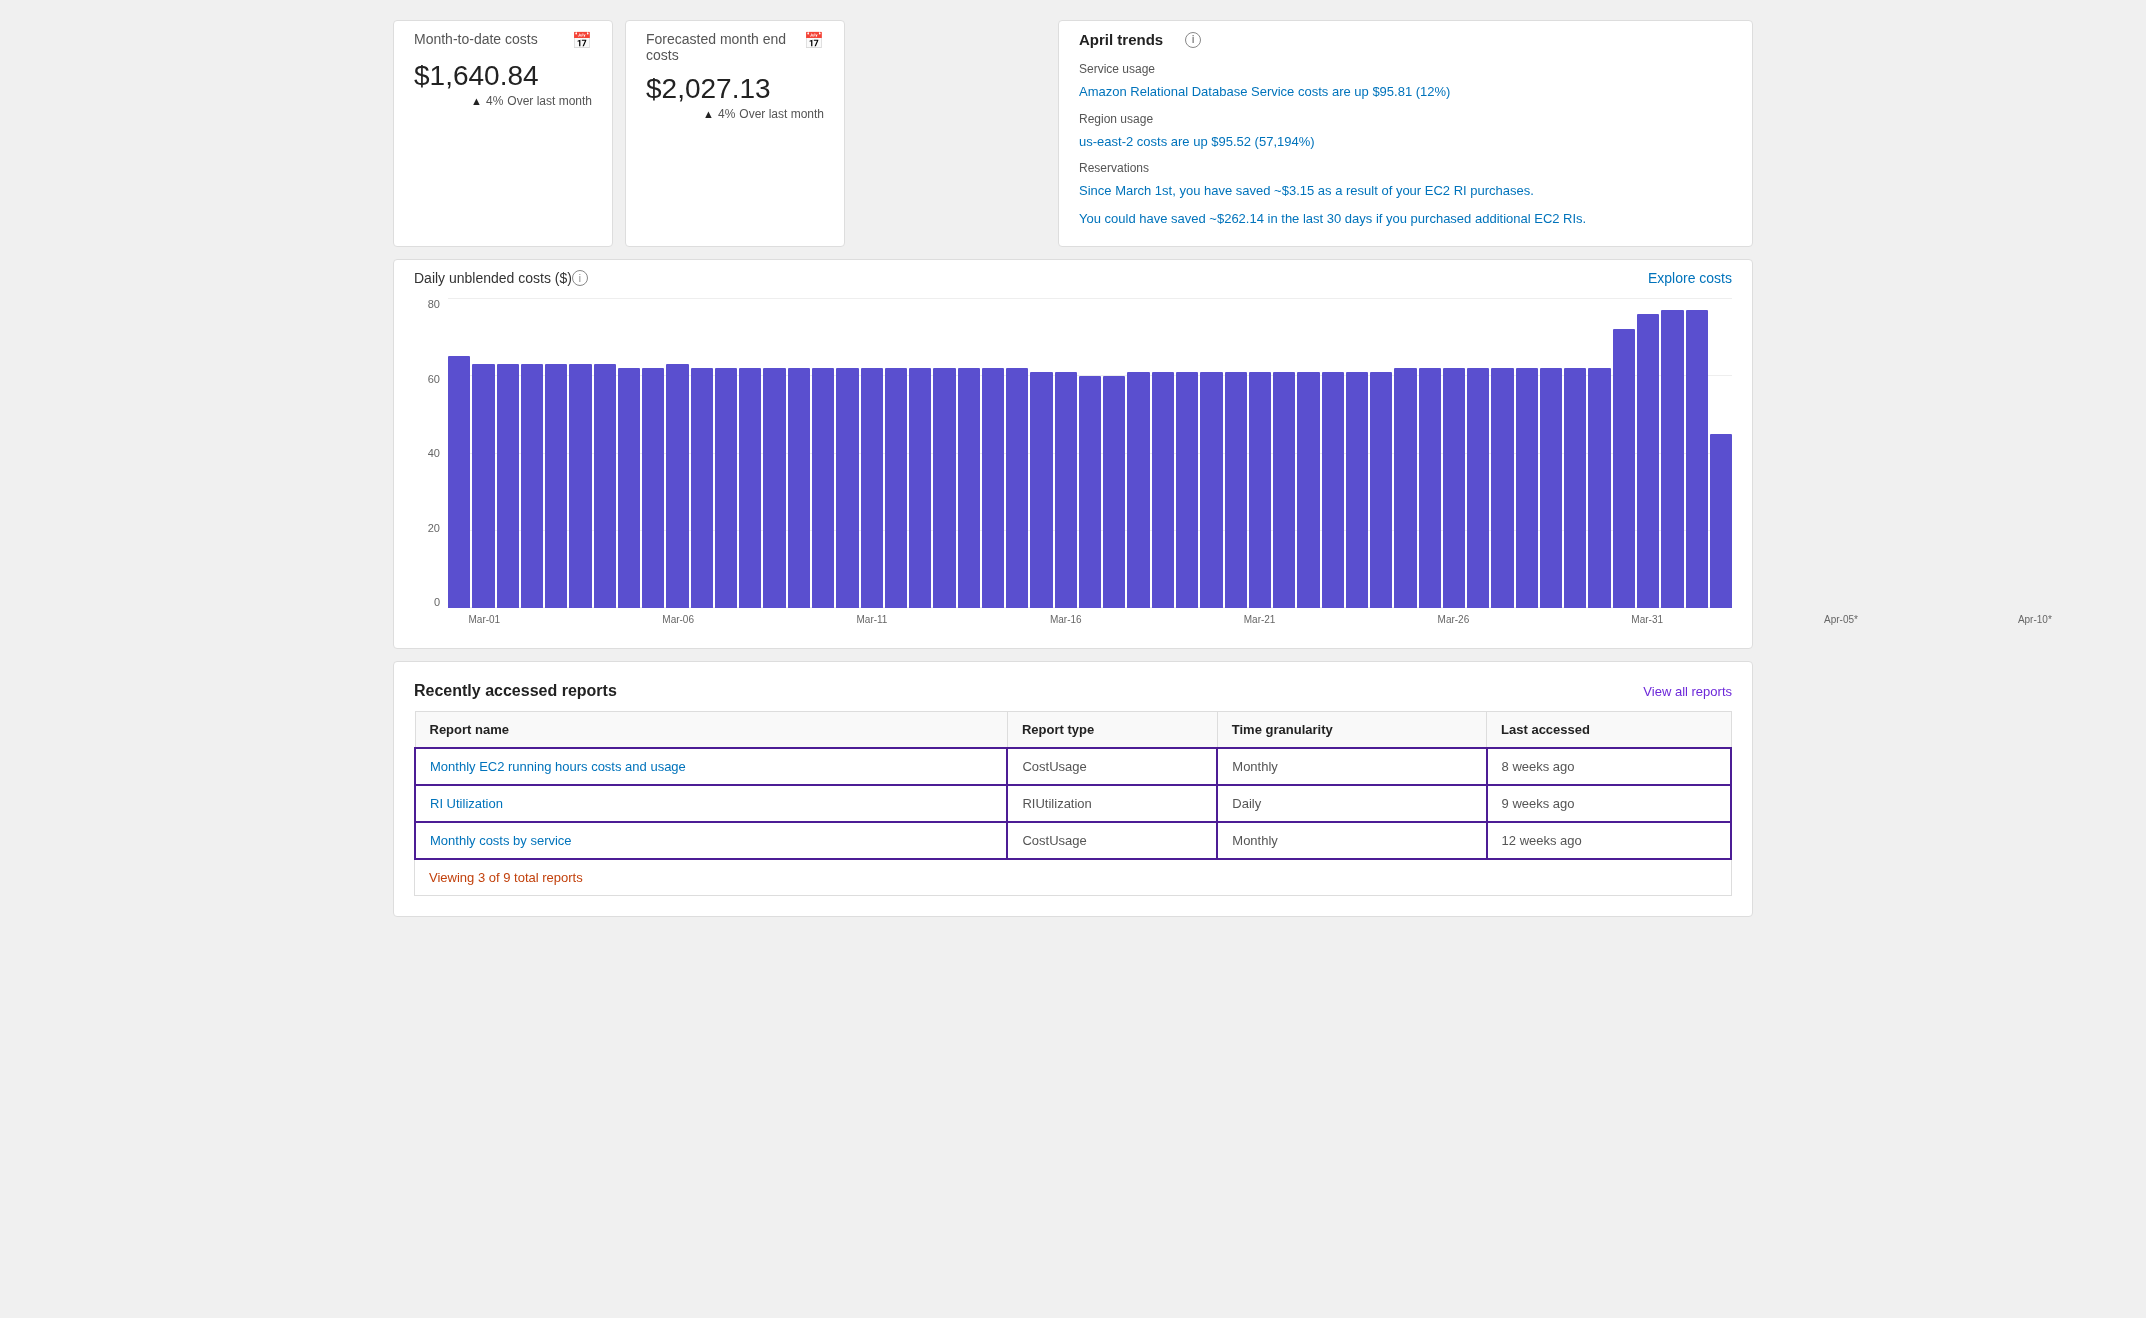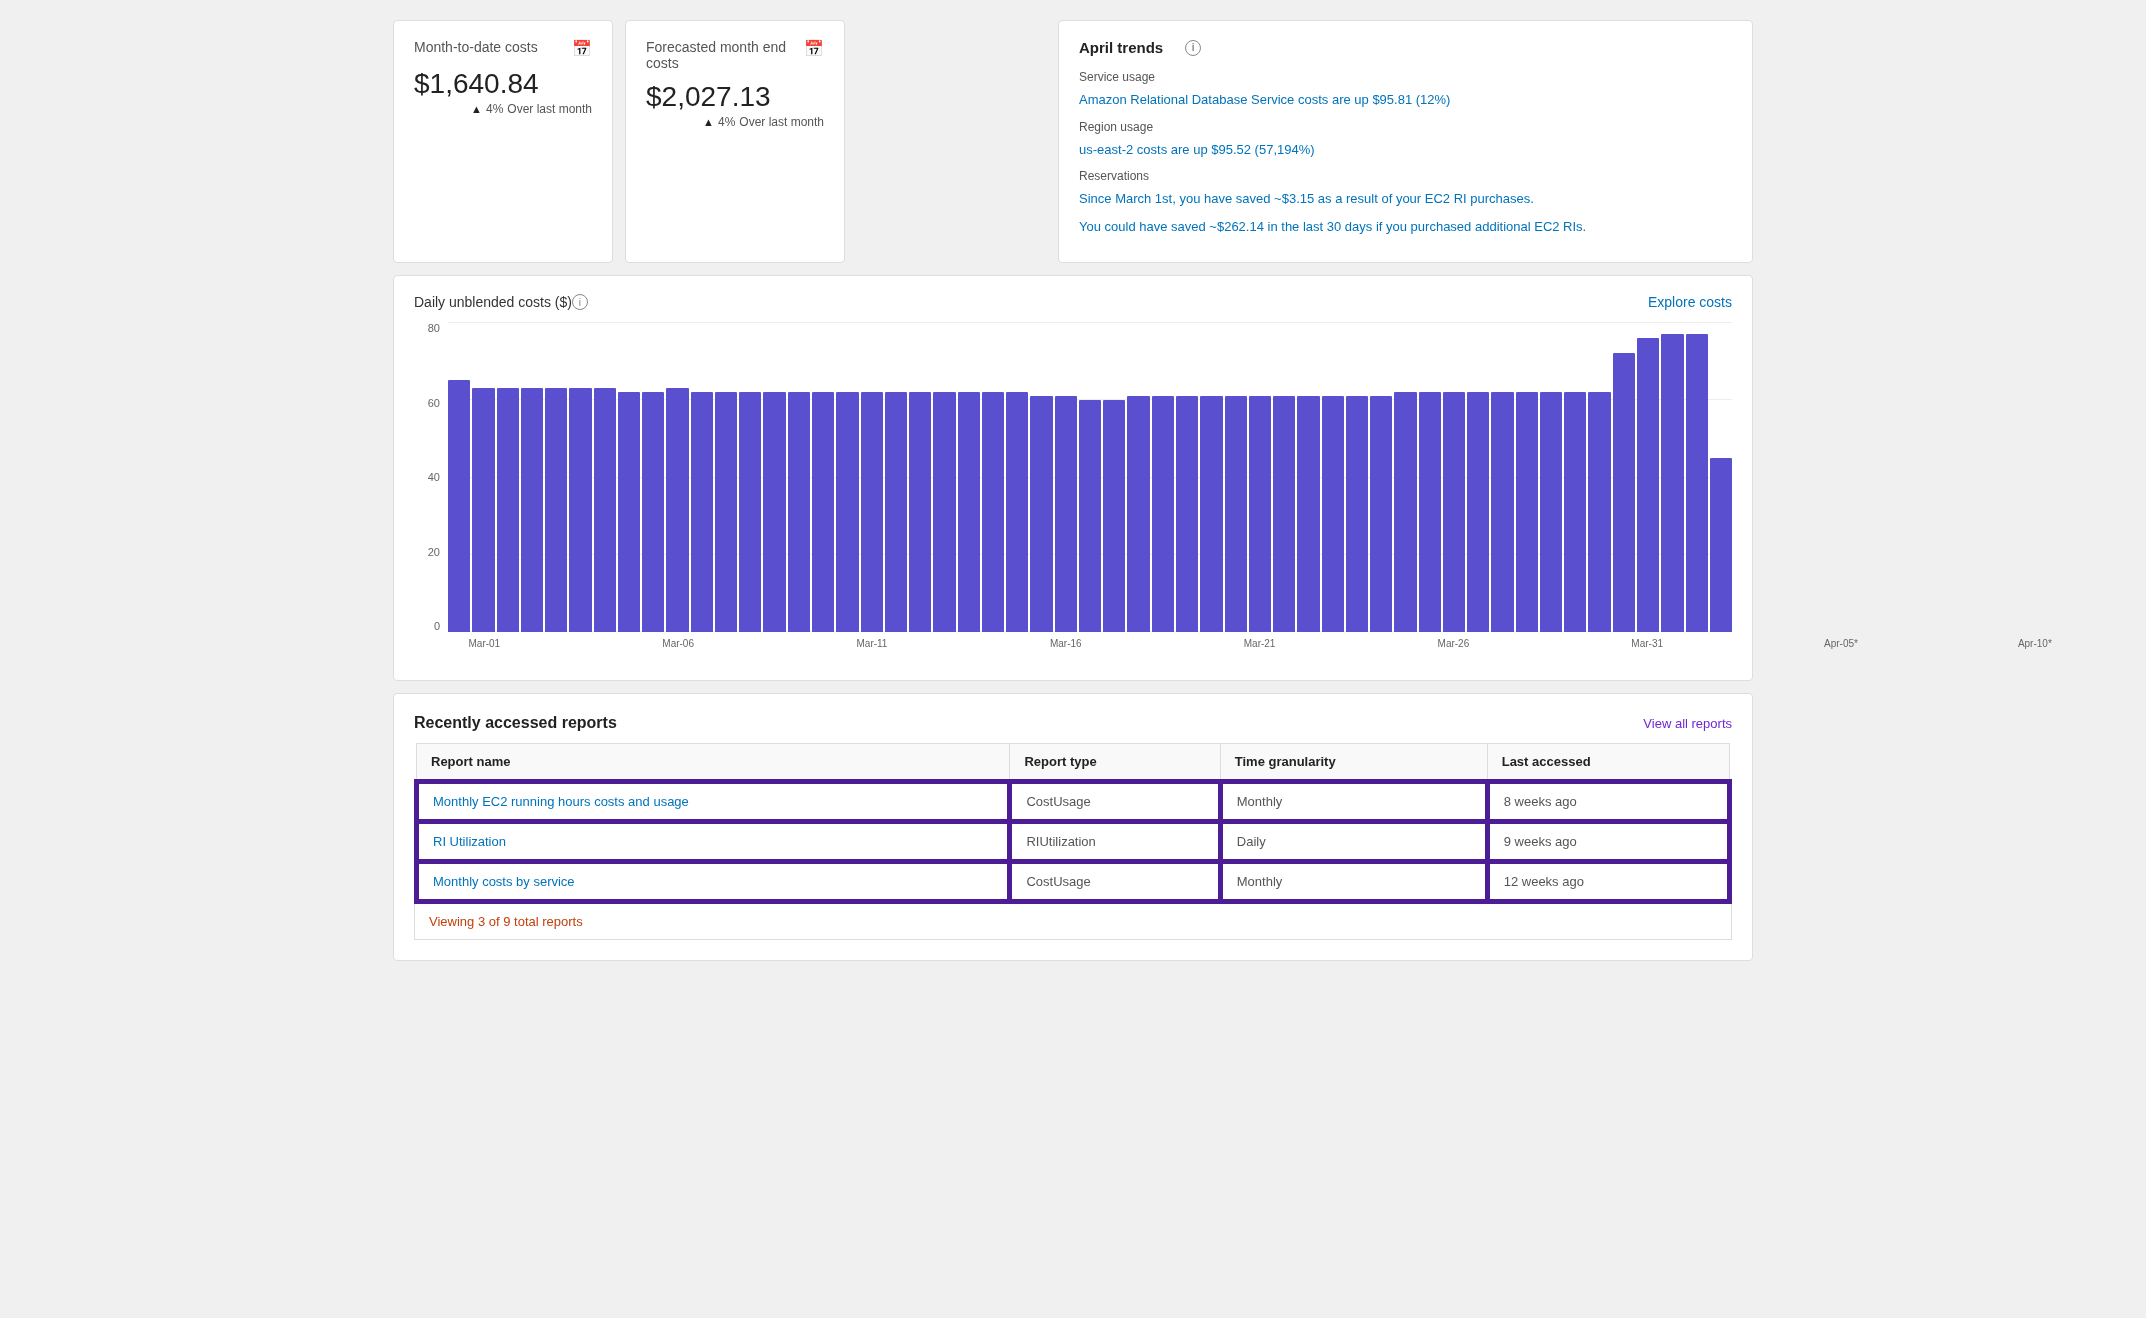--- a/index.html
+++ b/index.html
@@ -16,21 +16,21 @@
     }
     .top-row {
       display: flex;
       gap: 12px;
       margin-bottom: 12px;
     }
     .card {
       background: #fff;
       border: 1px solid #ddd;
       border-radius: 4px;
-      padding: 18px 20px;
+      padding: 10px 20px;
     }
     .cost-card {
       flex: 0 0 calc(33% - 8px);
       min-width: 220px;
     }
     .cost-card-header {
       display: flex;
       justify-content: space-between;
       align-items: flex-start;
       margin-bottom: 10px;
@@ -226,21 +226,21 @@
     thead th {
       background: #f9f9f9;
       border: 1px solid #ddd;
       padding: 10px 14px;
       text-align: left;
       font-size: 13px;
       font-weight: 600;
       color: #222;
     }
     tbody td {
-      border: 5px solid #4c1d95;
+      border: 2px solid #4c1d95;
       padding: 10px 14px;
       font-size: 13px;
       color: #555;
     }
     tbody td:first-child {
       color: #0073bb;
     }
     .table-link {
       color: #0073bb;
       text-decoration: none;

